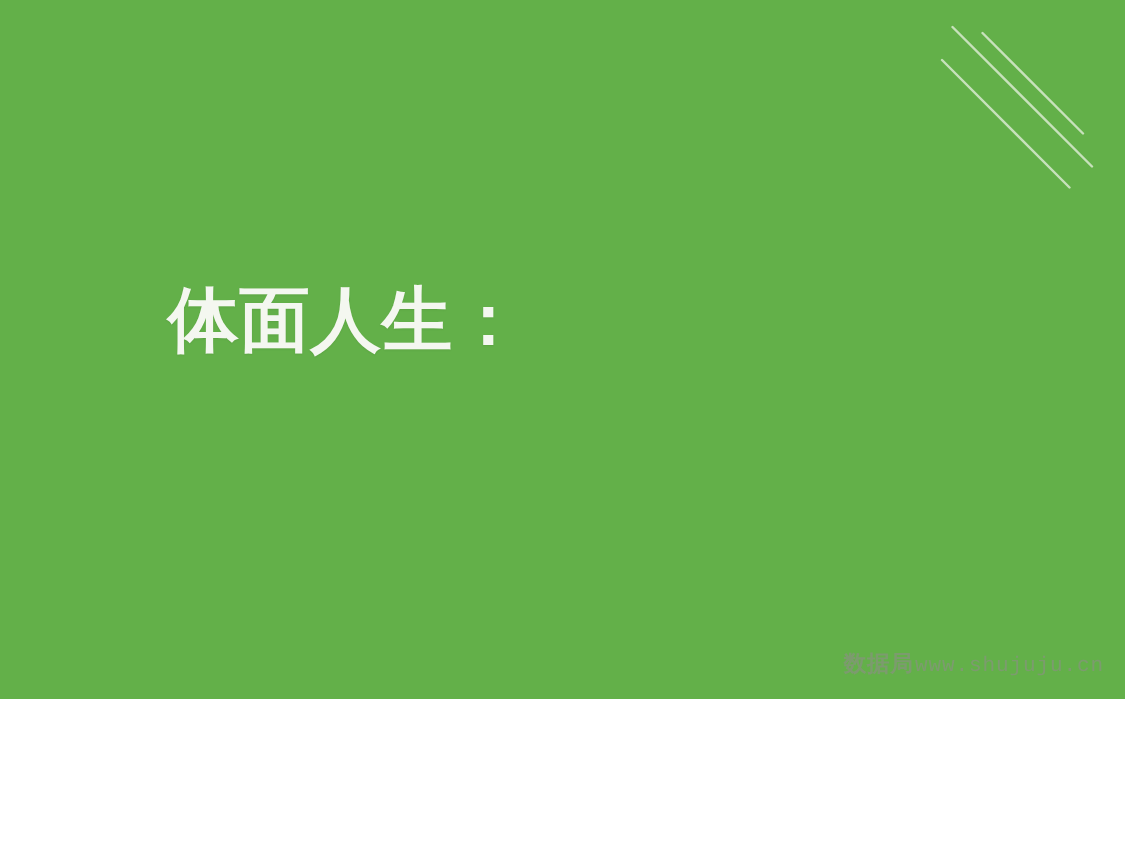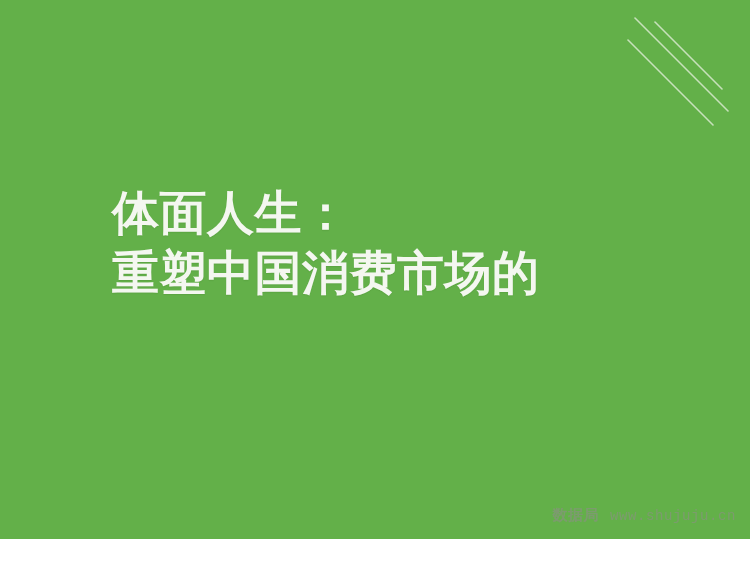--- a/index.html
+++ b/index.html
@@ -10,21 +10,21 @@
   body {
     width: 750px;
     height: 563px;
     overflow: hidden;
     font-family: "Liberation Sans", "DejaVu Sans", sans-serif;
   }
 
   #slide {
     position: relative;
     width: 750px;
-    height: 539px;
+    height: 466px;
     background: #63b049;
     overflow: hidden;
   }
 
   
   #deco-lines {
     position: absolute;
     top: 0;
     right: 0;
     width: 140px;
@@ -56,21 +56,21 @@
 
   
   #watermark {
     position: absolute;
     left: 0;
     right: 14px;
     bottom: 14px;
     display: flex;
     justify-content: flex-end;
     align-items: baseline;
-    gap: 11px;
+    gap: 1px;
   }
   #watermark-brand {
     color: #7f9a72;
     font-size: 15px;
     font-weight: bold;
     letter-spacing: 0.5px;
     opacity: 0.92;
   }
   #watermark-url {
     color: #7f9a72;
@@ -90,21 +90,20 @@
       <g stroke="#d9ead0" stroke-width="1.6" stroke-linecap="round" opacity="0.85">
         <line x1="25" y1="18" x2="118" y2="111"></line>
         <line x1="45" y1="22" x2="112" y2="89"></line>
         <line x1="18" y1="40" x2="103" y2="125"></line>
       </g>
     </svg>
   </div>
 
   <div id="title-block">
     <div class="title-line">体面人生：</div>
-    <div class="title-line">重塑中国消费市场的</div>
   </div>
 
   <div id="watermark">
     <span id="watermark-brand">数据局</span>
     <span id="watermark-url">www.shujuju.cn</span>
   </div>
 
 </div>
 
 </body></html>

